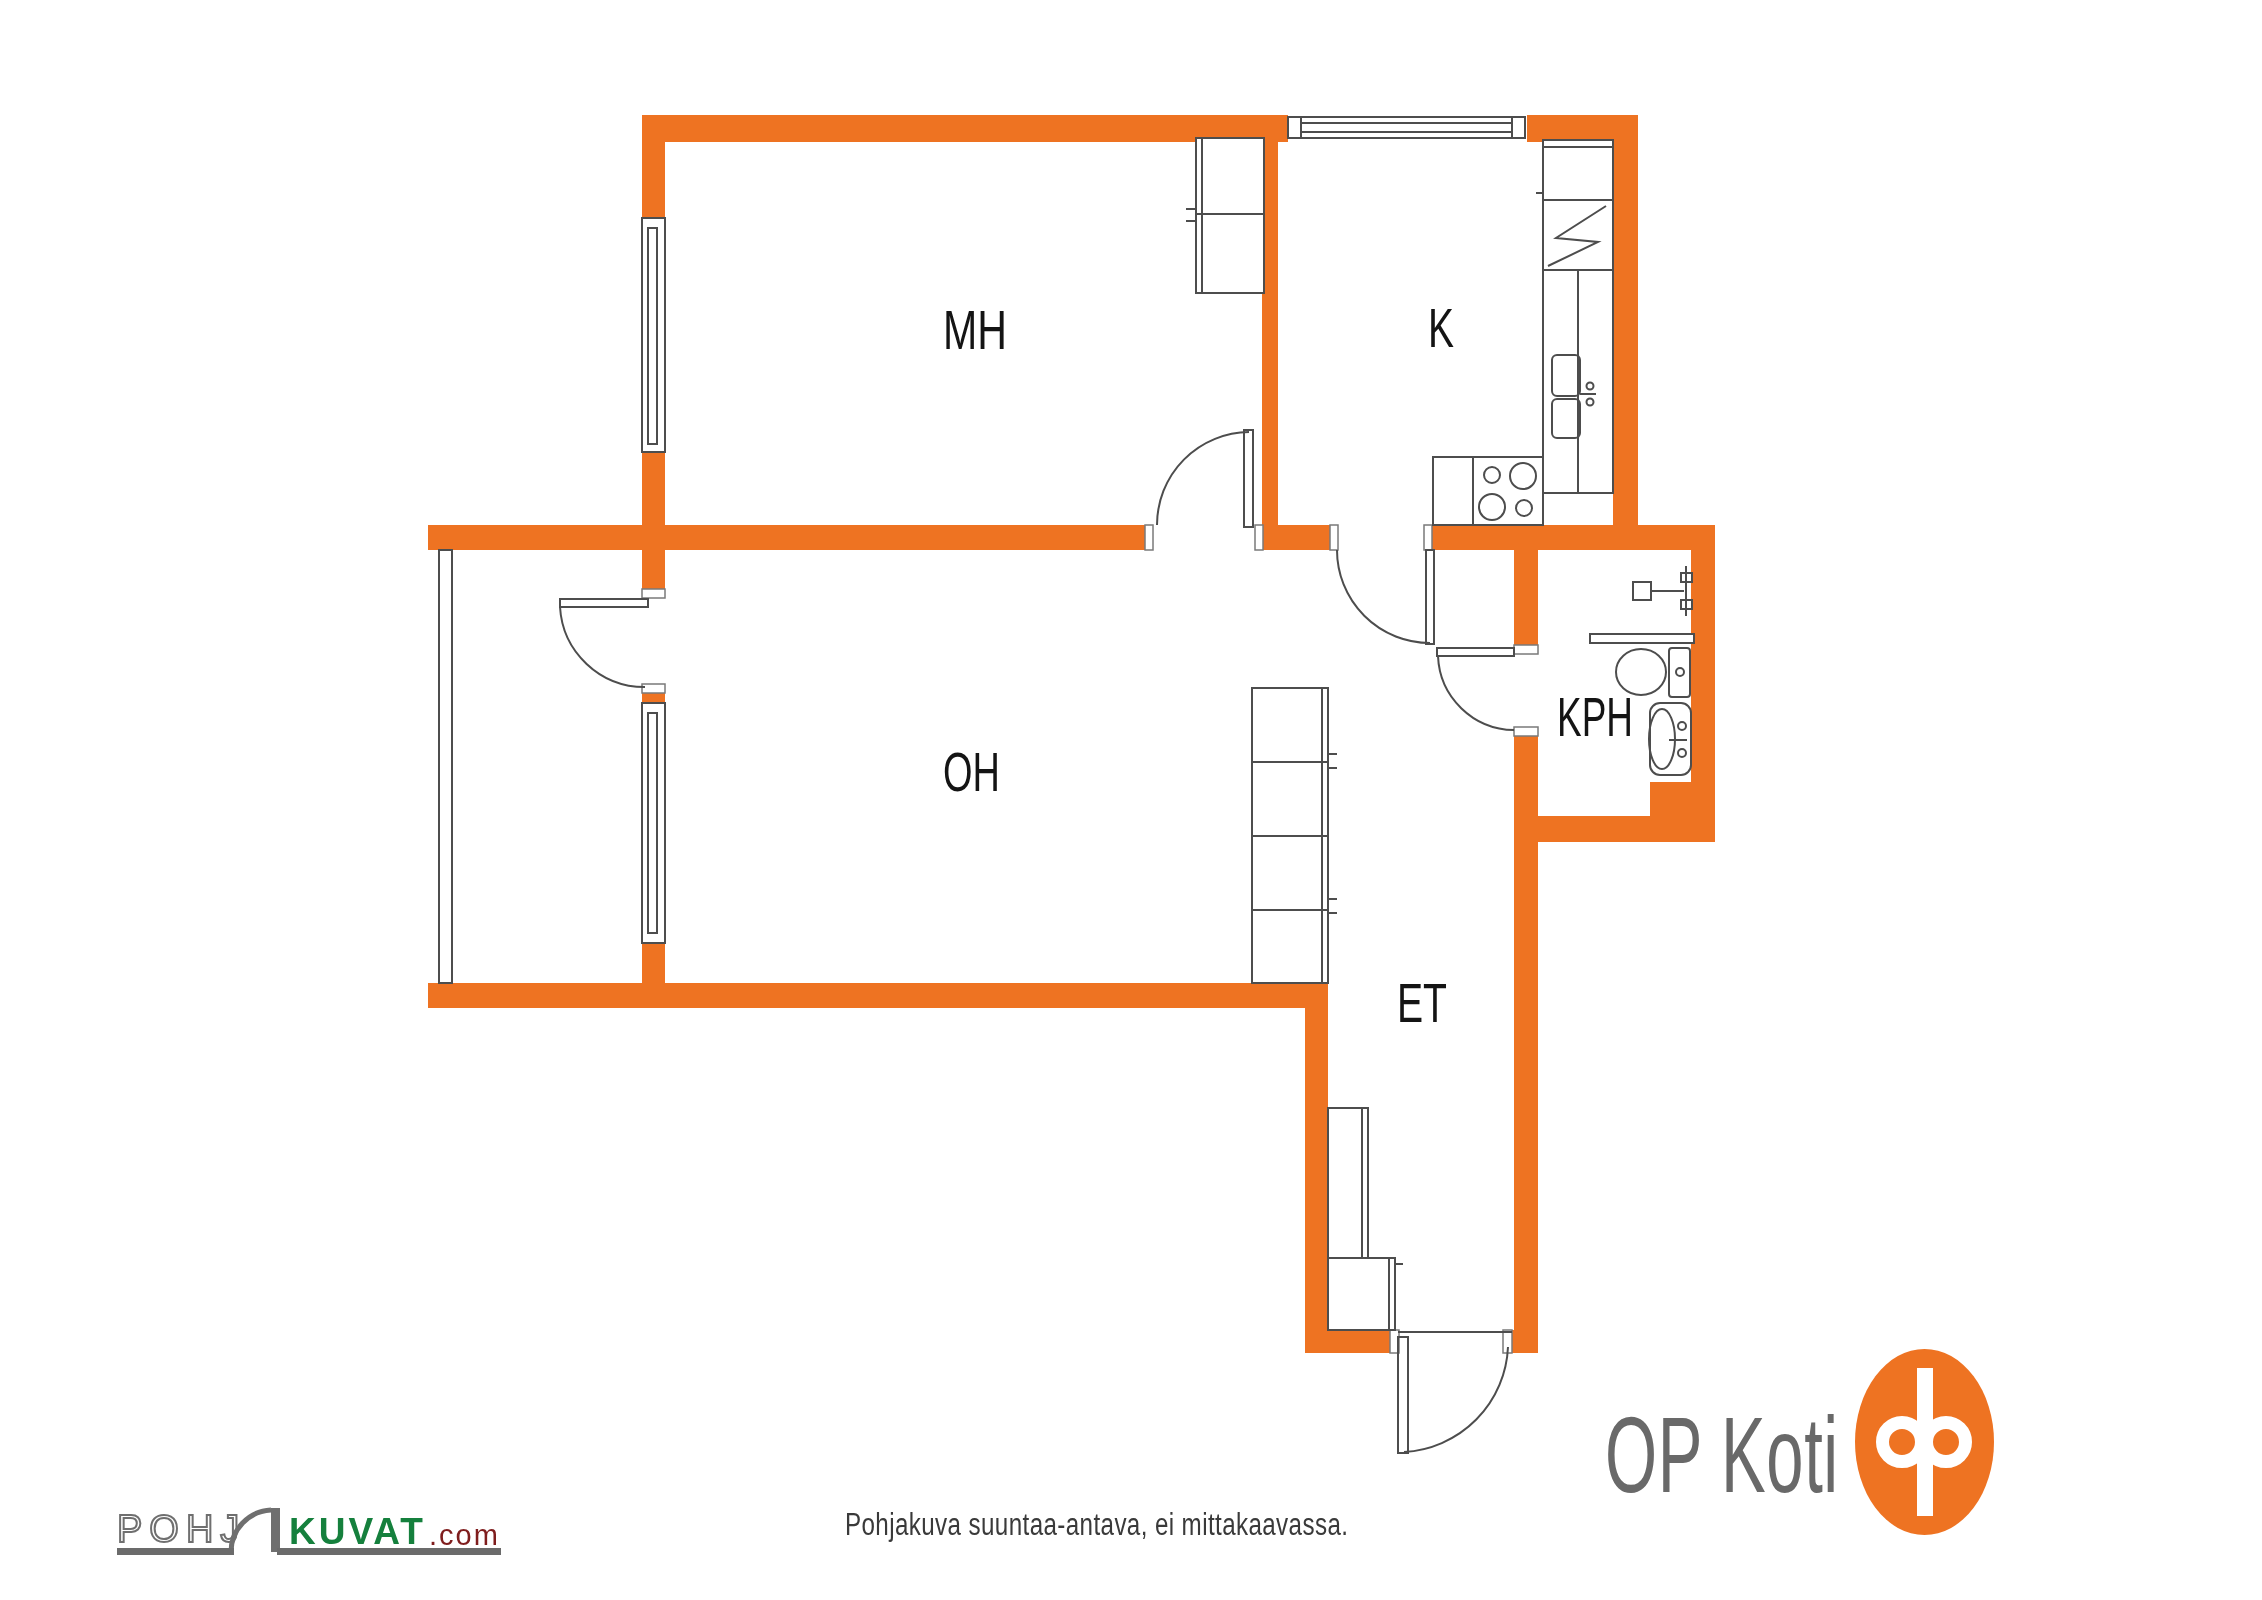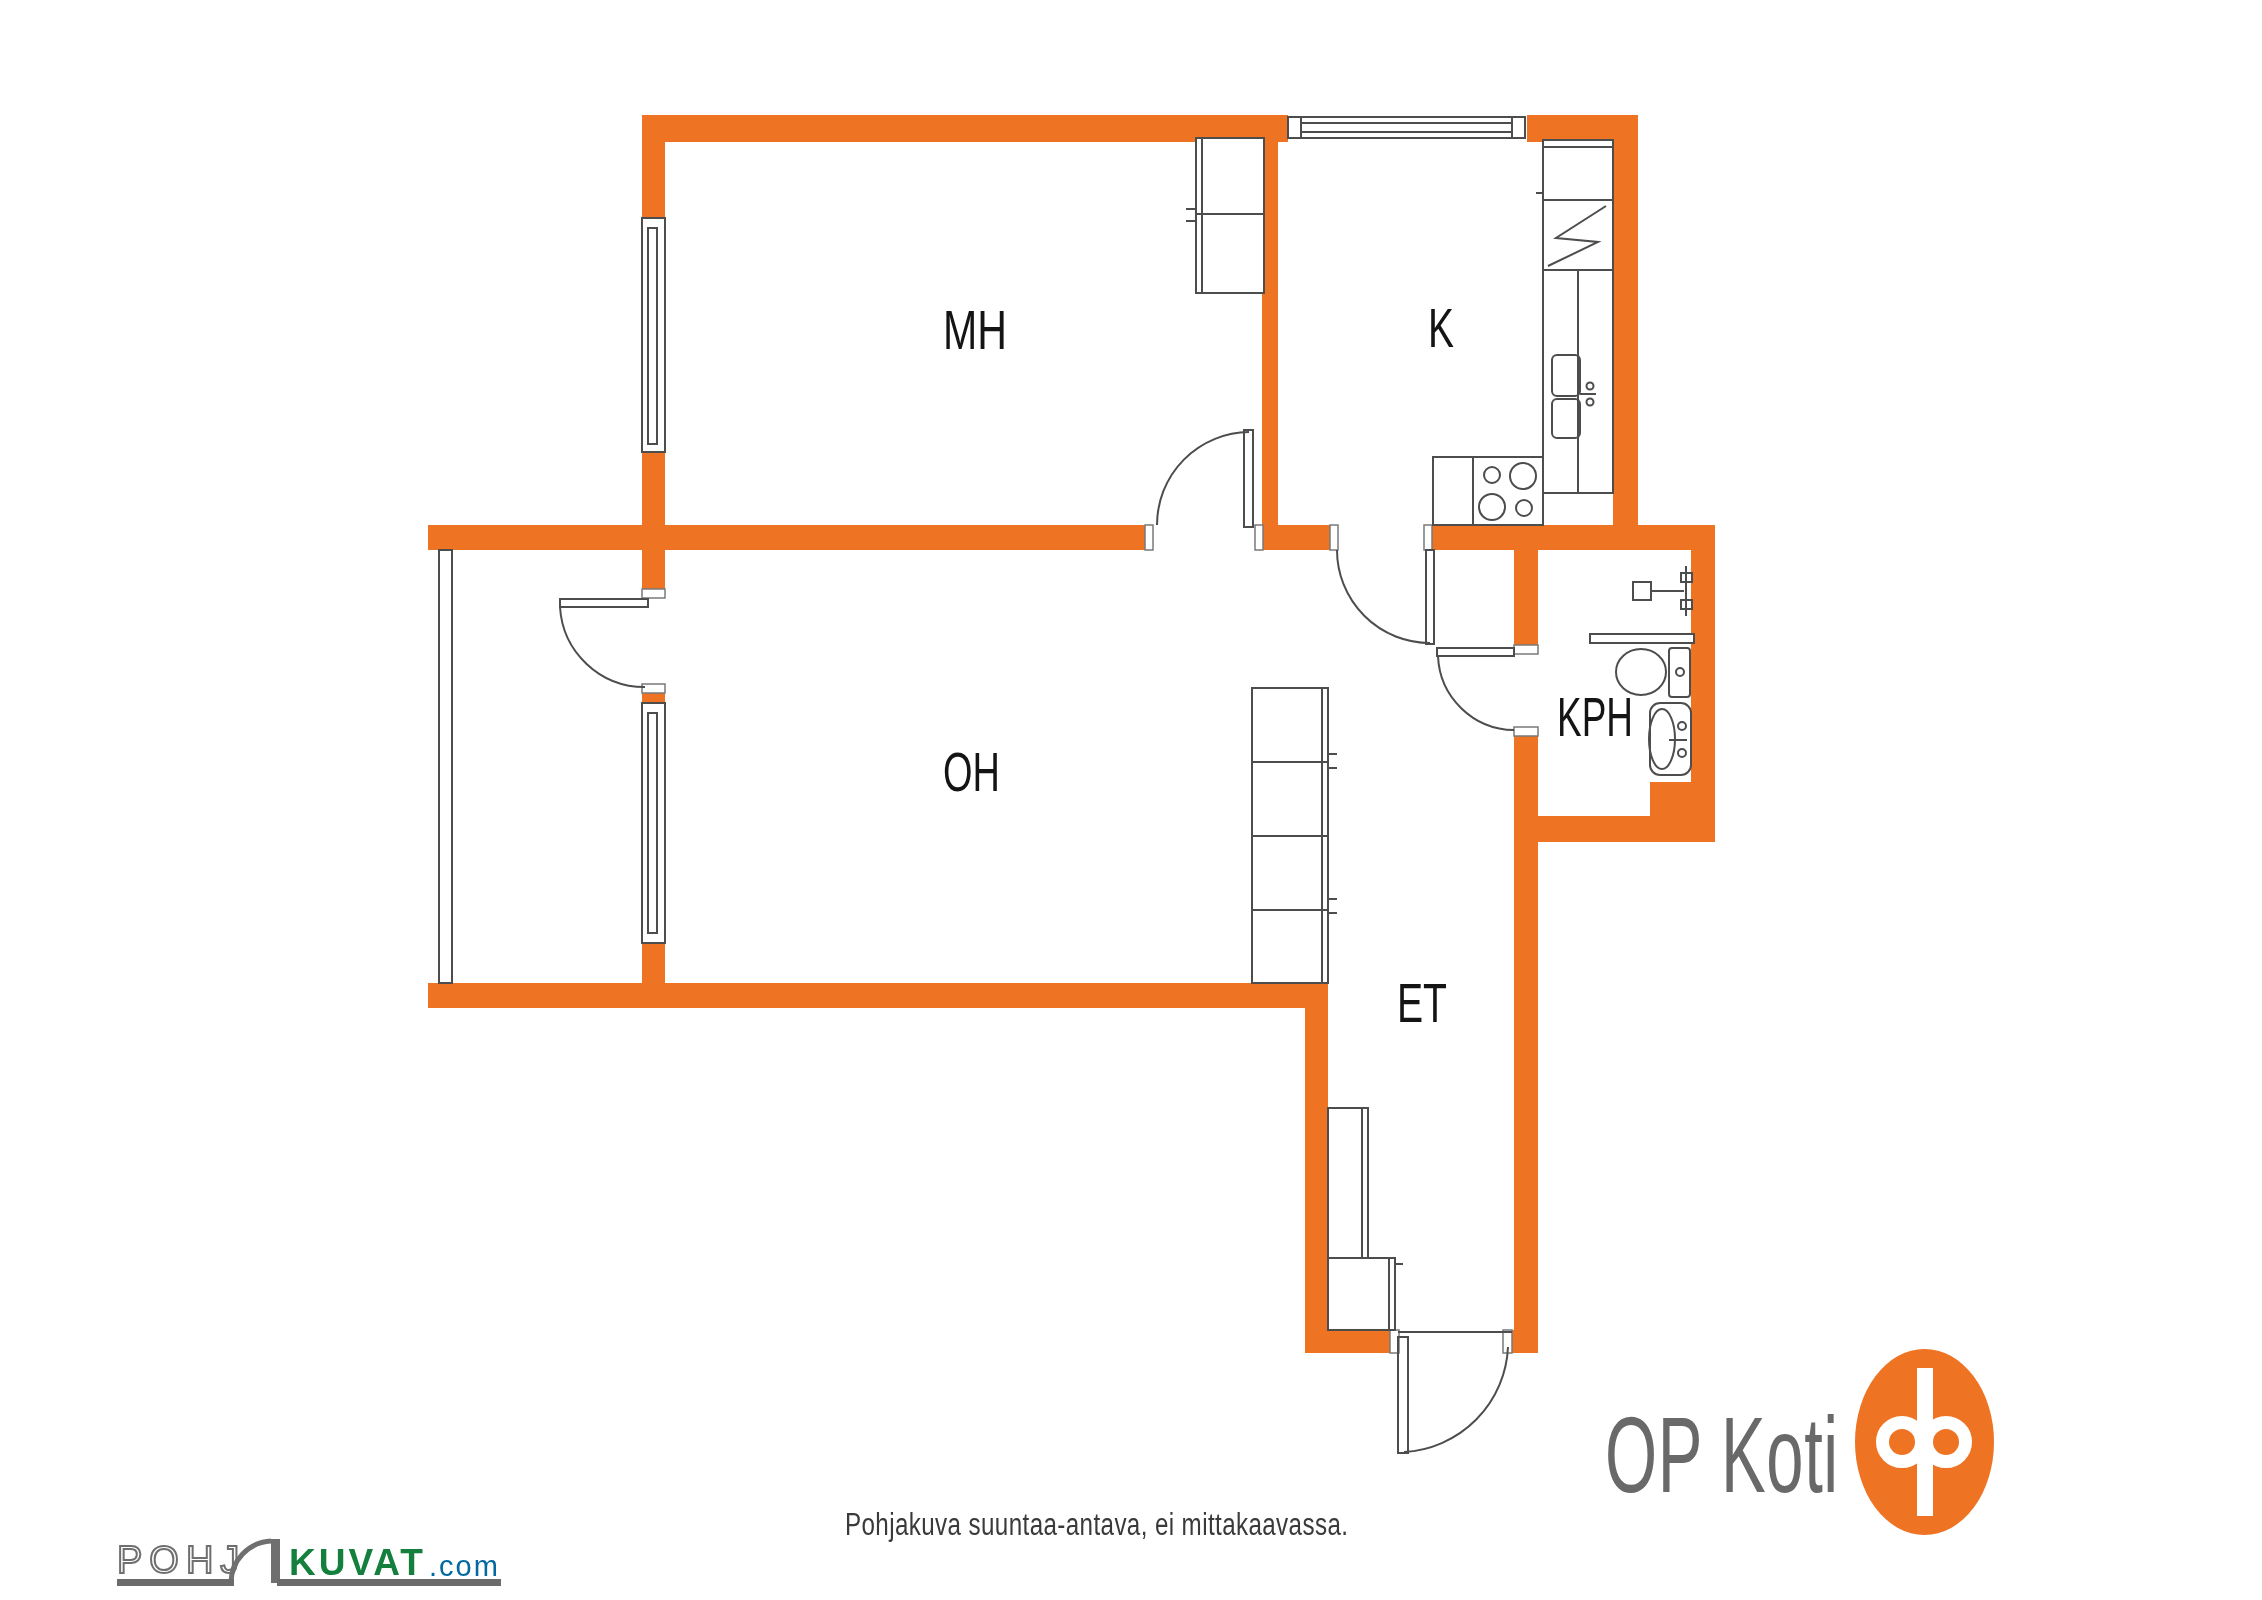--- a/index.html
+++ b/index.html
@@ -1,26 +1,26 @@
 <!DOCTYPE html>
 <html style="--orange: #EE7322; --line: #4d4d4d; --label: #141414;"><head>
 <meta charset="utf-8">
 <style>
   html,body{margin:0;padding:0;background:#ffffff;}
   #canvas{position:relative;width:2180px;height:1600px;background:#fff;overflow:hidden;
           font-family:"Liberation Sans",sans-serif;}
   #plan-svg{position:absolute;left:0;top:0;}
   .room-label{fill:var(--label);font-family:"Liberation Sans",sans-serif;font-size:55px;font-weight:400;}
   
-  #pohjakuvat{position:absolute;left:117px;top:1537px;width:384px;height:52px;}
+  #pohjakuvat{position:absolute;left:117px;top:1506px;width:384px;height:52px;}
   #pk-outline{position:absolute;left:0;top:2px;font-size:38px;letter-spacing:7px;
               color:transparent;-webkit-text-stroke:2px #6f6f6f;font-weight:400;}
   #pk-solid{position:absolute;left:172px;top:5px;font-size:37px;font-weight:700;
             letter-spacing:3px;color:#15803d;}
-  #pk-com{position:absolute;left:312px;top:13px;font-size:29px;letter-spacing:2px;color:#0369a1;}
+  #pk-com{position:absolute;left:312px;top:13px;font-size:29px;letter-spacing:2px;color:#7f1d1d;}
   .pk-base{position:absolute;top:42px;height:7px;background:#6b6b6b;}
   #pk-base-left{left:0;width:117px;}
   #pk-base-right{left:160px;width:224px;}
   #pk-door{position:absolute;left:110px;top:-4px;}
   
   #caption{position:absolute;left:845px;top:1507px;font-size:31px;color:#3a3a3a;
            letter-spacing:0.5px;transform:scaleX(0.78);transform-origin:left top;white-space:nowrap;}
   
   #opkoti-text{position:absolute;left:1605px;top:1392px;font-size:108px;color:#696969;
                transform:scaleX(0.62);transform-origin:left top;white-space:nowrap;letter-spacing:1px;}

